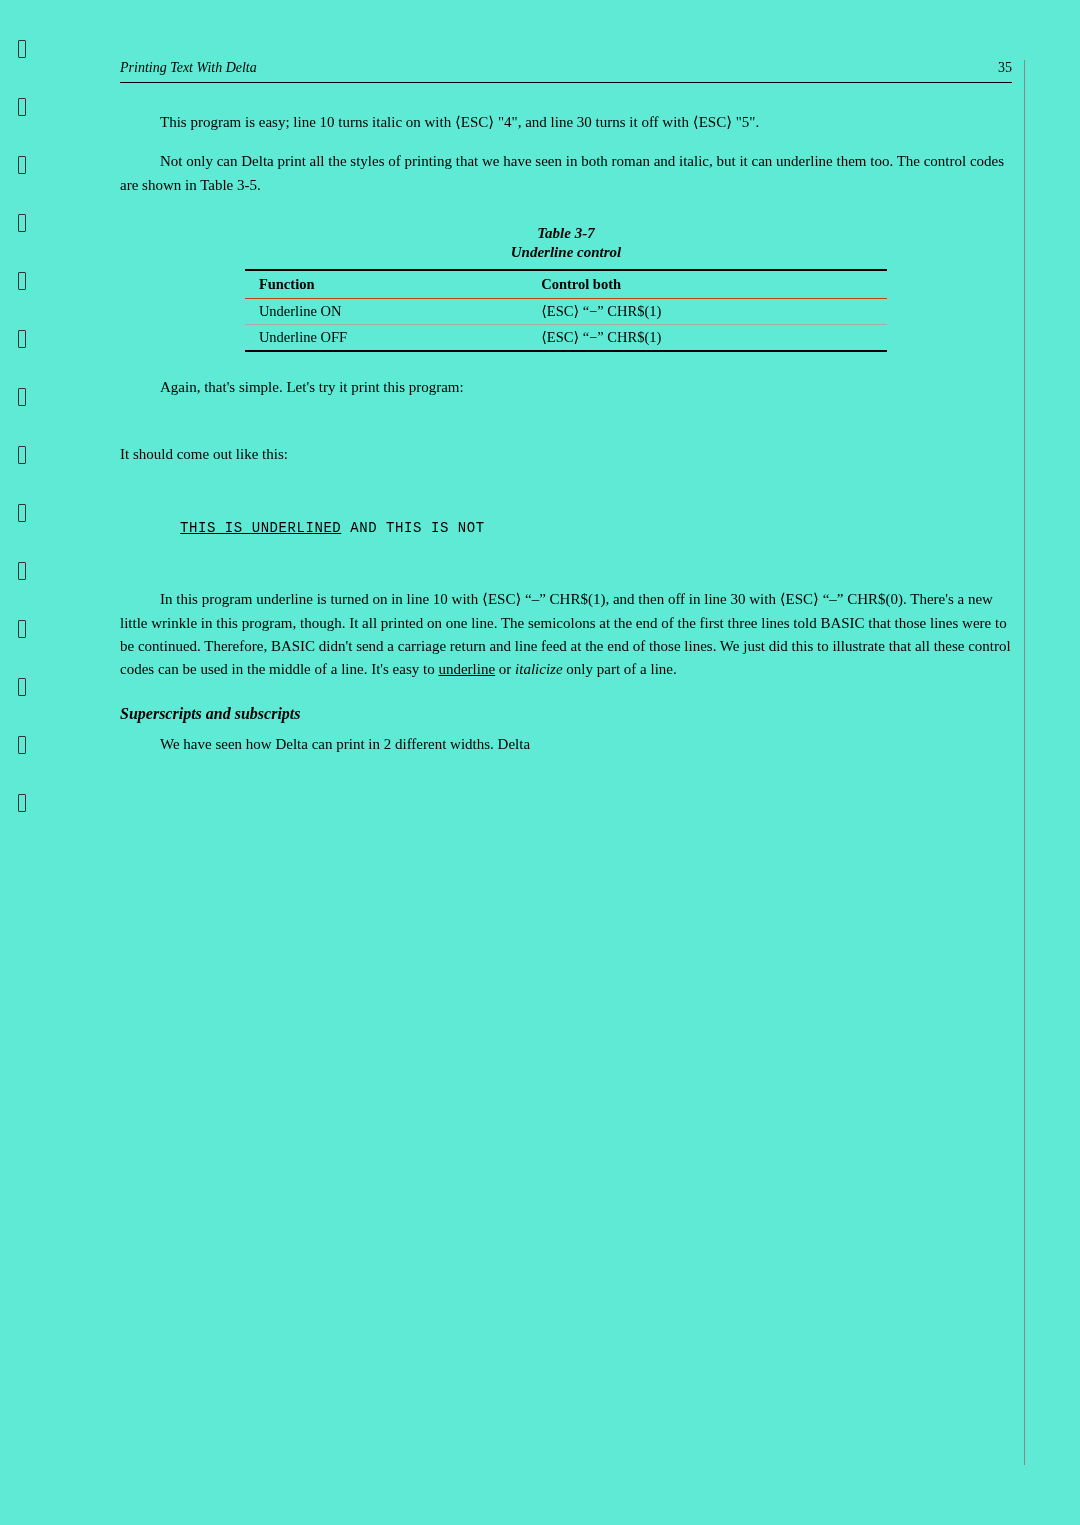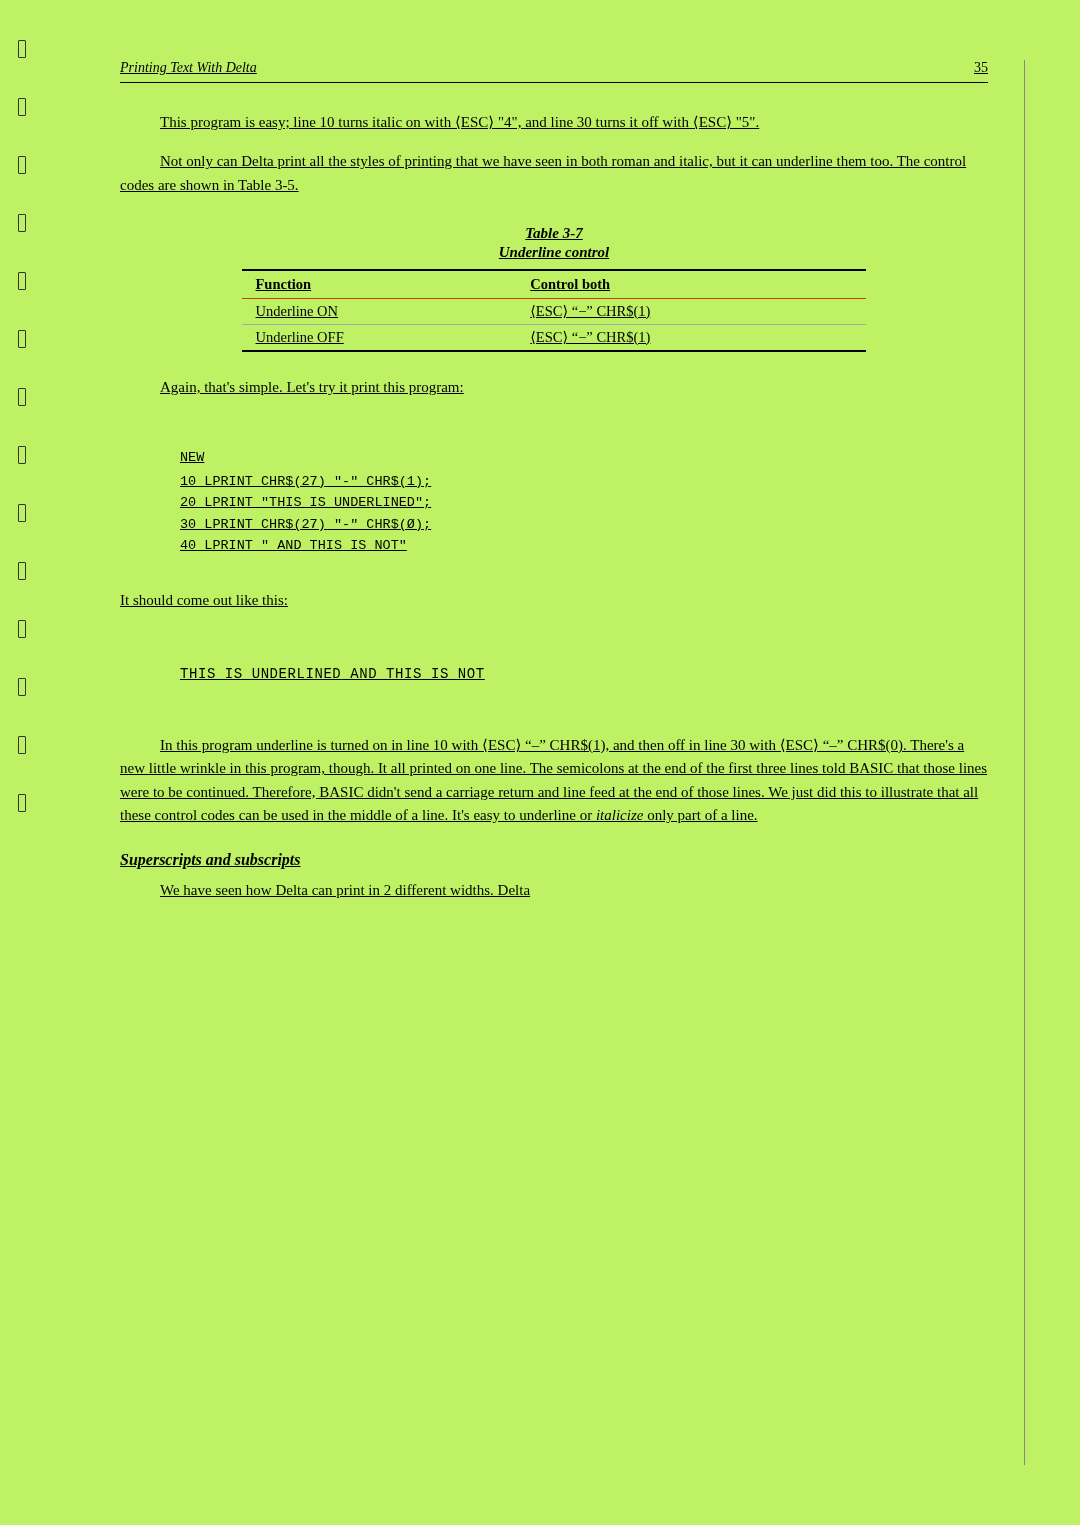--- a/index.html
+++ b/index.html
@@ -14,24 +14,23 @@
       font-size: 15px;
       color: #000;
       width: 1080px;
       min-height: 1525px;
       position: relative;
     }
 
     .page {
       width: 1080px;
       min-height: 1525px;
-      background: #bef264;
+      background: #5eead4;
       position: relative;
-      padding: 60px 92px 60px 120px;
-      text-decoration: underline;
+      padding: 60px 68px 60px 120px;
     }
 
     
     .binding-marks {
       position: absolute;
       left: 18px;
       top: 0;
       bottom: 0;
       display: flex;
       flex-direction: column;
@@ -233,27 +232,20 @@
           <td>Underline OFF</td>
           <td>⟨ESC⟩ “−” CHR$(1)</td>
         </tr>
       </tbody>
     </table>
   </div>
 
   <p class="body-text">Again, that's simple. Let's try it print this program:</p>
 
   <div class="spacer"></div>
-  <div class="code-block">
-    <span class="code-new">NEW</span>
-    <span>10 LPRINT CHR$(27) "-" CHR$(1);<br></span>
-    <span>20 LPRINT "THIS IS UNDERLINED";<br></span>
-    <span>30 LPRINT CHR$(27) "-" CHR$(Ø);<br></span>
-    <span>40 LPRINT " AND THIS IS NOT"</span>
-  </div>
   <div class="spacer"></div>
 
   <p class="body-text no-indent">It should come out like this:</p>
 
   <div class="spacer"></div>
 
   <div class="underline-demo">
     <span class="underlined-text">THIS IS UNDERLINED</span><span> AND THIS IS NOT</span>
   </div>
 

